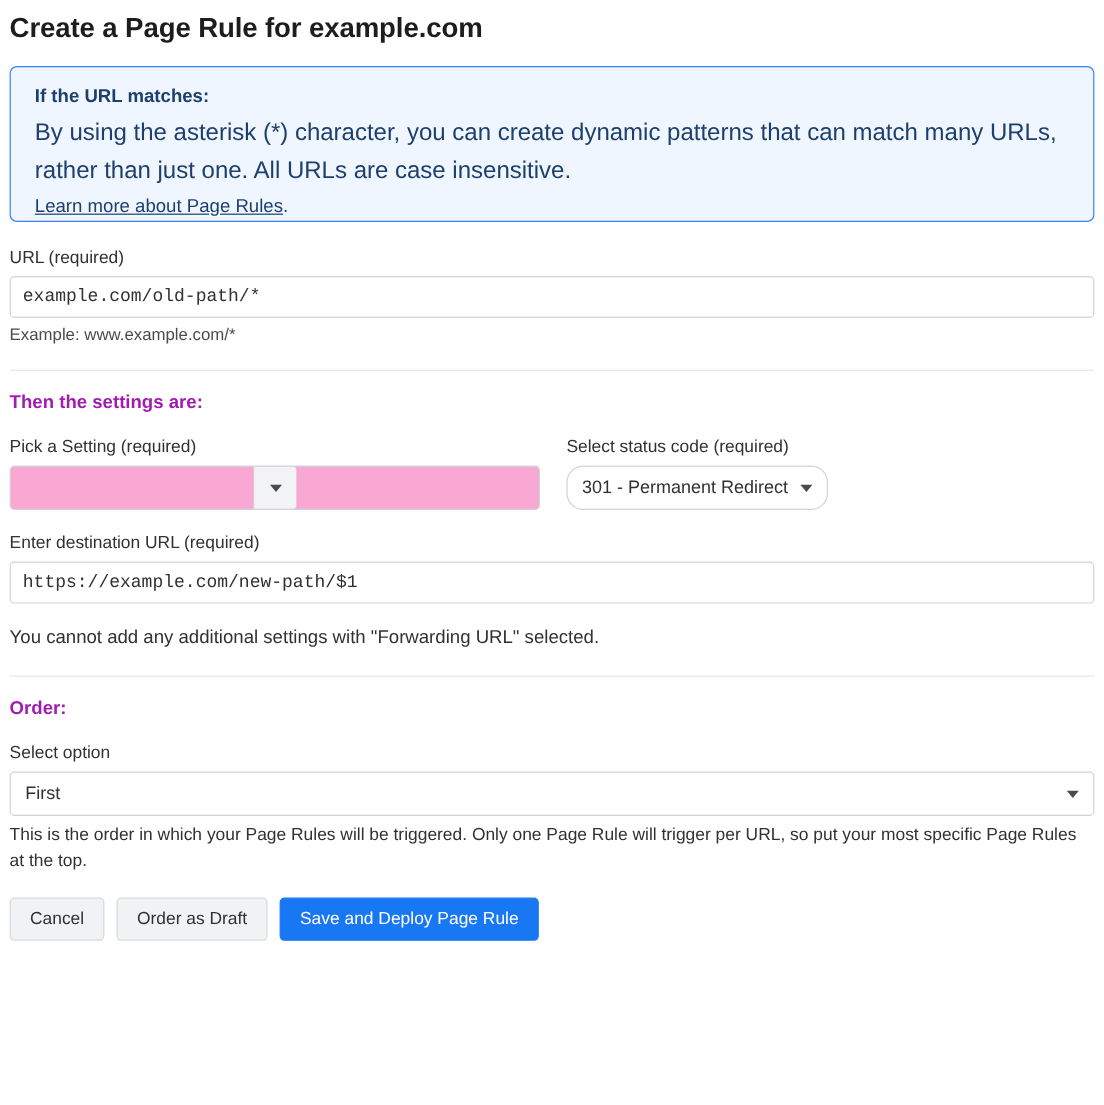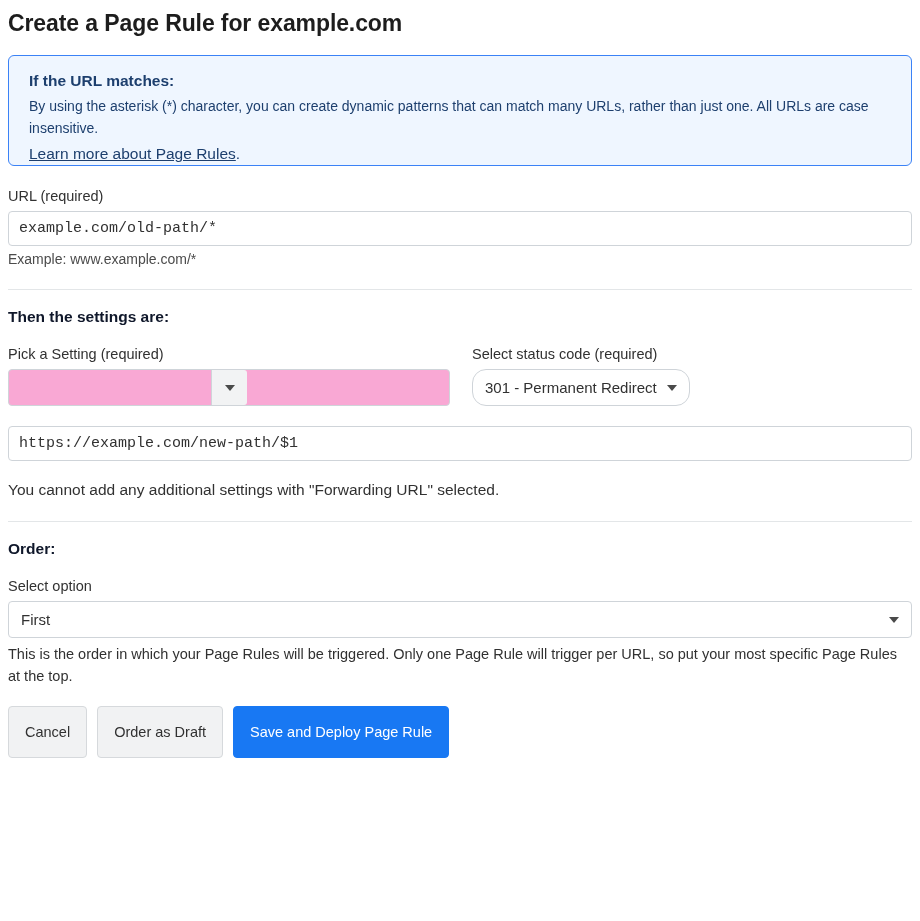--- a/index.html
+++ b/index.html
@@ -33,21 +33,21 @@
     padding: 16px 20px 2px 20px;
     margin-bottom: 22px;
   }
   .info-title {
     font-size: 15.5px;
     font-weight: bold;
     color: #1d3f6e;
     margin-bottom: 6px;
   }
   .info-text {
-    font-size: 14px;
+    font-size: 20px;
     color: #1d3f6e;
     line-height: 1.55;
   }
   .info-link-line {
     margin-top: 6px;
     font-size: 15.5px;
     color: #1d3f6e;
   }
   .info-link {
     color: #1d3f6e;
@@ -77,21 +77,21 @@
     margin-top: 5px;
   }
   .divider {
     border: none;
     border-top: 1px solid #e3e6e8;
     margin: 22px 0 18px 0;
   }
   .section-title {
     font-size: 15.5px;
     font-weight: bold;
-    color: #0f172a;
+    color: #a21caf;
     margin-bottom: 20px;
   }
   .row {
     display: flex;
     gap: 22px;
     align-items: flex-start;
   }
   .col-setting { width: 442px; }
   .col-status { width: 244px; }
   .select-box {
@@ -173,21 +173,21 @@
     line-height: 1.5;
     margin-top: 6px;
   }
   .buttons {
     display: flex;
     gap: 10px;
     align-items: center;
     margin-top: 18px;
   }
   .btn {
-    height: 52px;
+    height: 36px;
     border-radius: 4px;
     font-size: 14.5px;
     font-family: "Liberation Sans", sans-serif;
     cursor: pointer;
     border: 1px solid transparent;
     padding: 0 16px;
   }
   .btn-secondary {
     background: #f1f2f3;
     border-color: #d6d9dc;
@@ -234,20 +234,21 @@
     <div class="col-status">
       <div class="field-label">Select status code (required)</div>
       <div class="select-inline">
         <span class="value">301 - Permanent Redirect</span>
         <span class="caret"></span>
       </div>
     </div>
   </div>
 
   <div class="mt18">
+    <div class="field-label">Enter destination URL (required)</div>
     <input class="text-input" type="text" value="https://example.com/new-path/$1" style="">
   </div>
 
   <div class="notice">You cannot add any additional settings with "Forwarding URL" selected.</div>
 
   <hr class="divider">
 
   <div class="section-title">Order:</div>
 
   <div class="field-label">Select option</div>

